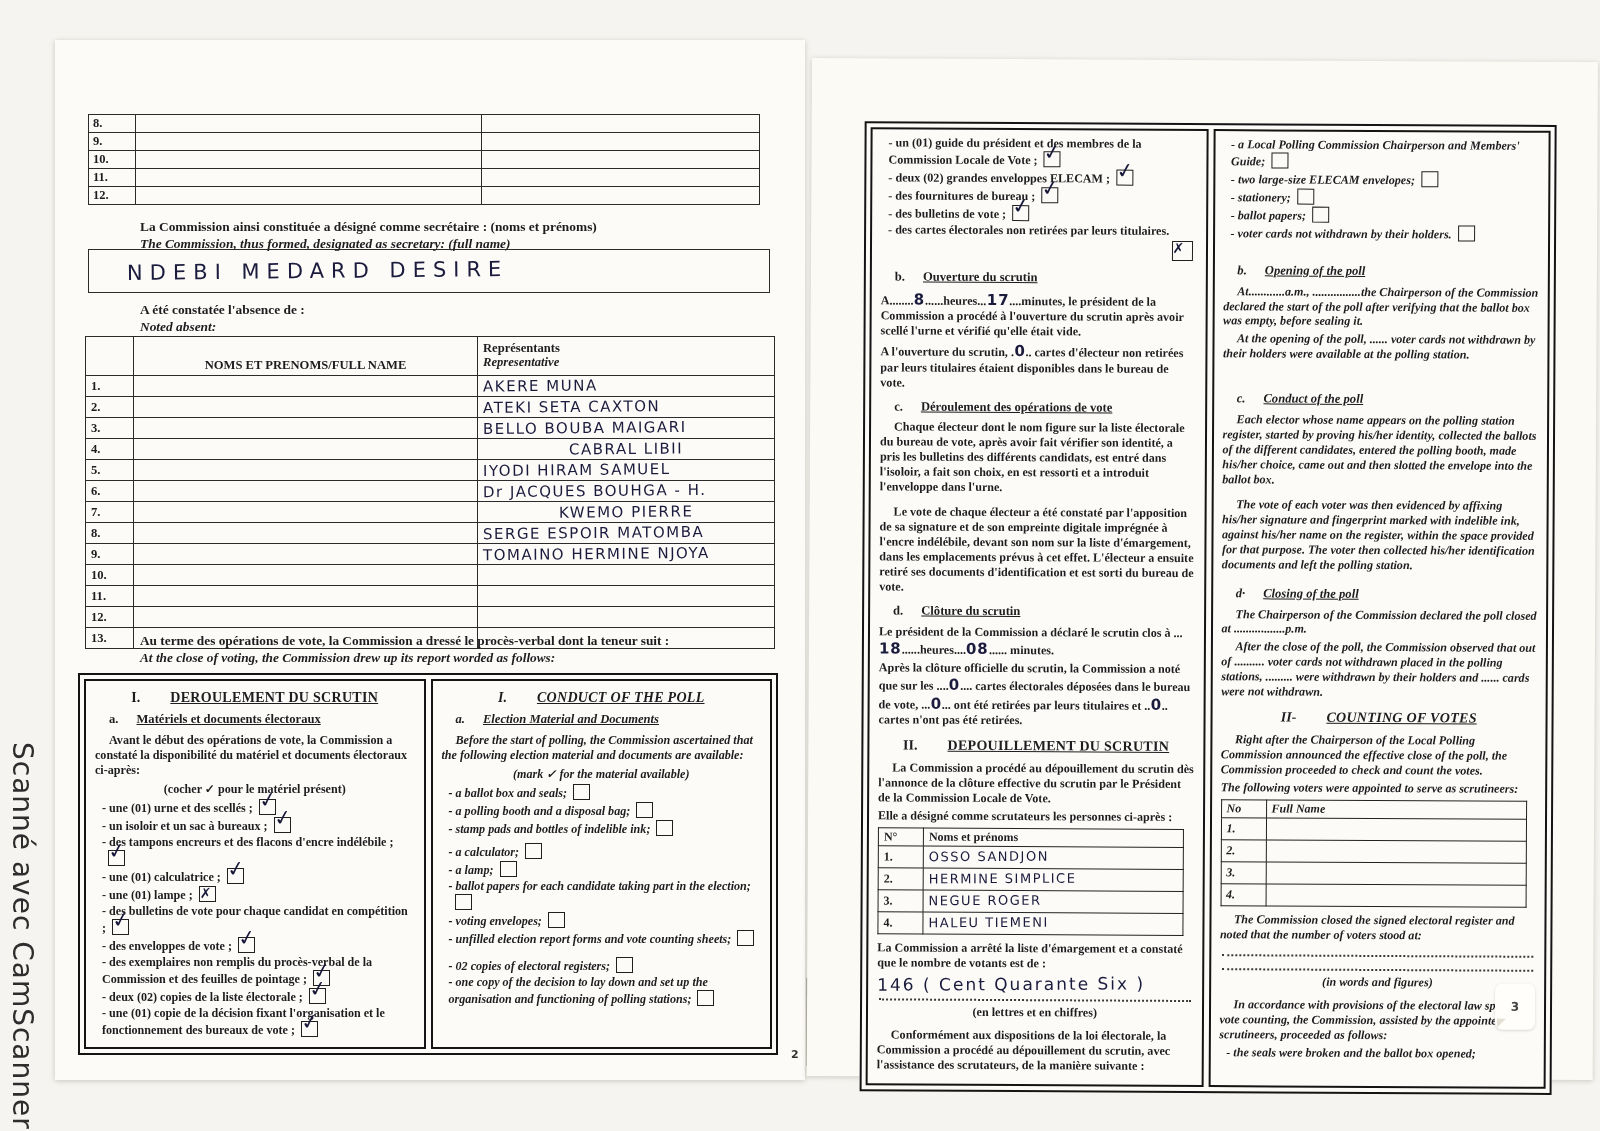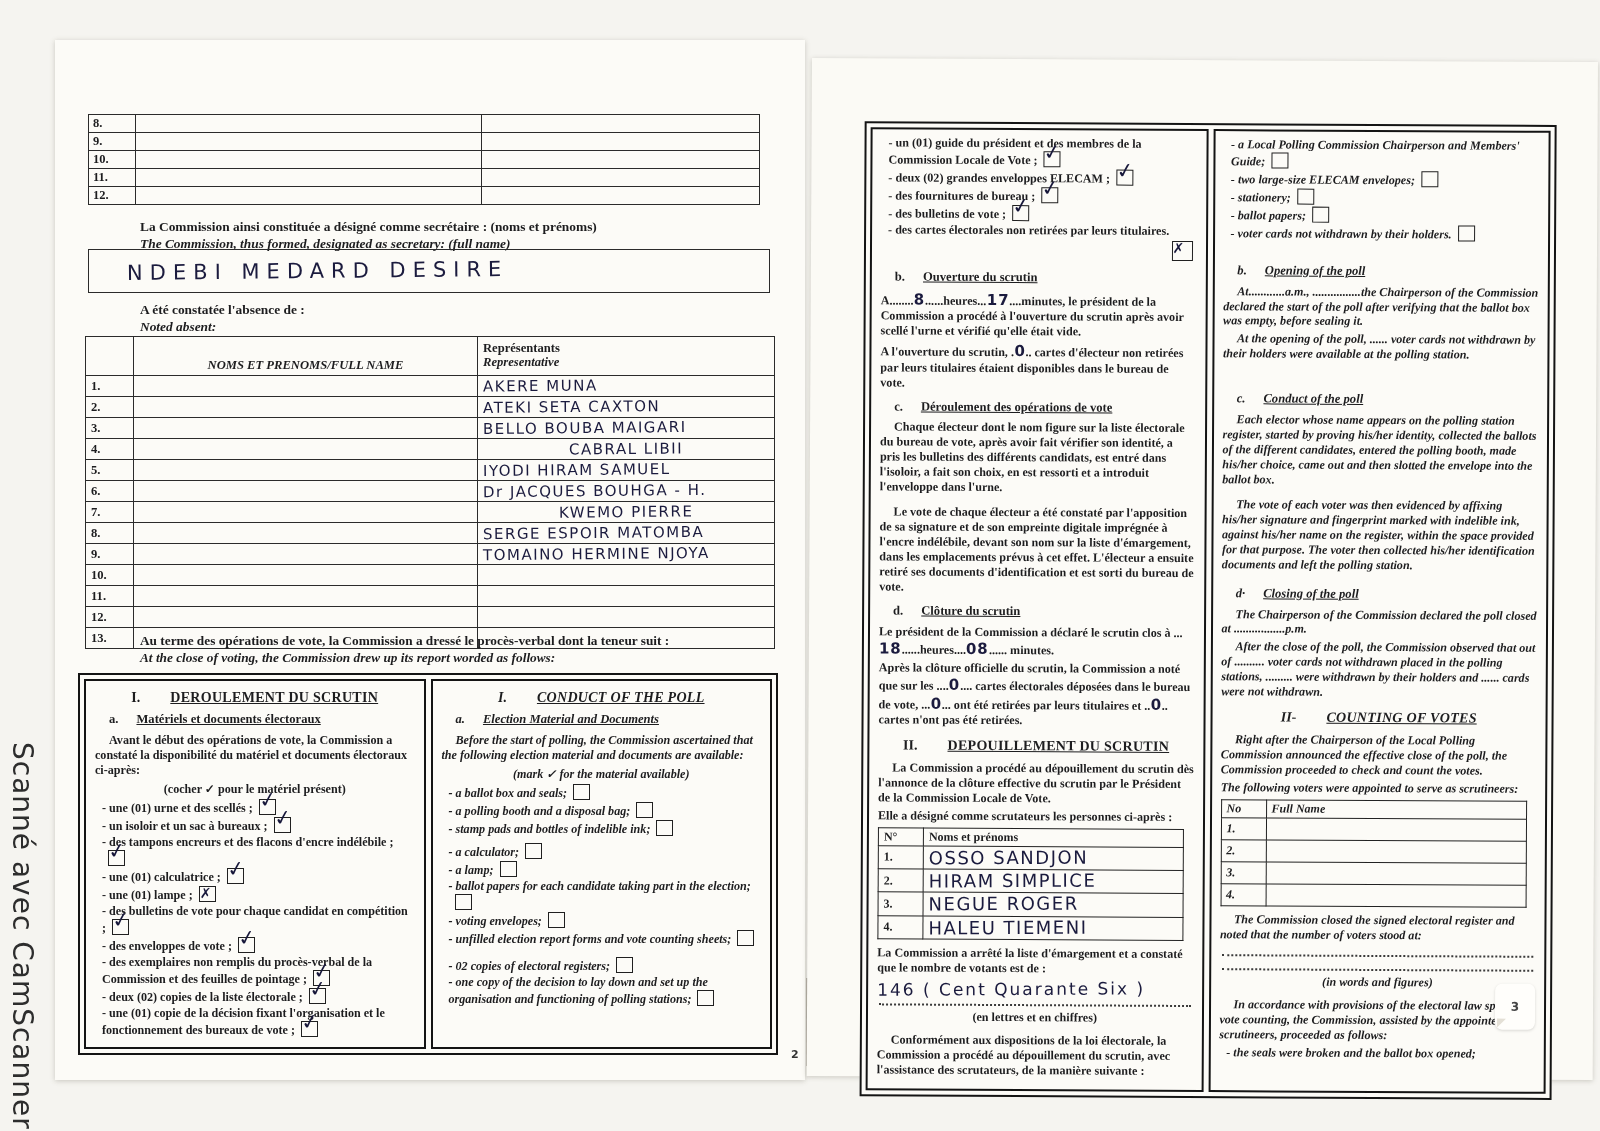--- a/index.html
+++ b/index.html
@@ -25,21 +25,21 @@
   .sec-label{position:absolute;left:85px;top:178px;font-size:13.4px;line-height:1.3;}
   .name-box{position:absolute;left:33px;top:209px;width:682px;height:44px;border:1.6px solid #2b2b2b;display:flex;align-items:center;padding-left:38px;box-sizing:border-box;}
   .hw-name{font-size:21px;letter-spacing:7px;}
   .absent-label{position:absolute;left:85px;top:261px;font-size:13.4px;line-height:1.3;}
 
   .absent-table{position:absolute;left:30px;top:296px;width:690px;}
   .absent-table th,.absent-table td{border:1.5px solid #2b2b2b;padding:0 5px;font-size:12.6px;}
   .absent-table th{height:36px;vertical-align:bottom;padding-bottom:2px;}
   .absent-table td{height:20px;}
   .absent-table .cnum{width:37px;font-weight:bold;}
-  .absent-table .cname{width:333px;font-style:italic;}
+  .absent-table .cname{width:333px;}
   .rep-head{text-align:left;vertical-align:middle !important;line-height:1.15;}
   .hw-rep{font-size:15px;letter-spacing:1.5px;white-space:nowrap;}
 
   .close-label{position:absolute;left:85px;top:592px;width:650px;font-size:13.3px;line-height:1.3;}
 
   
   .dbox{position:absolute;border:2.5px solid #141414;padding:4px;display:flex;gap:5px;background:#fcfbf7;box-sizing:border-box;}
   .dbox-left{left:23px;top:633px;width:700px;min-height:330px;}
   .dbox-right{left:53px;top:63px;width:692px;min-height:890px;}
   .col{border:2px solid #141414;flex:1 1 0;padding:5px 9px 8px;font-size:12.1px;line-height:1.24;box-sizing:border-box;}
@@ -60,21 +60,21 @@
   .sec{margin-top:9px;}
   .p{font-weight:bold;margin:3px 0;text-indent:14px;}
   .p.noind{text-indent:0;}
   .hwnum{font-size:15px;letter-spacing:1px;font-weight:bold;}
 
   .stbl{border-collapse:collapse;margin:4px 0 6px;width:97%;}
   .stbl th,.stbl td{border:1.5px solid #222;padding:0 5px;font-size:12px;text-align:left;}
   .stbl th{height:17px;font-weight:bold;}
   .stbl td{height:21px;}
   .stbl .cnum{width:34px;font-weight:bold;margin-left:16px;}
-  .hw-scrut{font-size:18px;letter-spacing:1.5px;white-space:nowrap;}
+  .hw-scrut{font-size:13px;letter-spacing:1.5px;white-space:nowrap;}
 
   .hwcount{margin-top:1px;}
   .hwcount .hw{font-size:17px;letter-spacing:2px;}
   .dotrule{border-bottom:2px dotted #3a3a3a;margin:2px 2px 4px;height:2px;}
 
   .pgnum{position:absolute;left:736px;top:1008px;font-family:"DejaVu Sans",sans-serif;font-size:11px;font-weight:bold;color:#333;}
   .pg3{position:absolute;left:688px;top:922px;width:40px;height:46px;background:#fffefb;border-radius:7px;box-shadow:0 1px 3px rgba(0,0,0,.15);display:flex;align-items:center;justify-content:center;font-weight:bold;font-size:12px;font-family:"DejaVu Sans",sans-serif;color:#444;}
   .pg3 .ear{position:absolute;left:2px;bottom:2px;width:0;height:0;border-left:9px solid #e4e0d6;border-top:9px solid transparent;transform:rotate(90deg);}
 </style>
 </head>
@@ -315,21 +315,21 @@
                 <tr>
                   <th class="cnum">N°</th>
                   <th>Noms et prénoms</th>
                 </tr>
             <tr>
                   <td class="cnum">1.</td>
                   <td><span class="hw hw-scrut">OSSO SANDJON</span></td>
                 </tr>
             <tr>
                   <td class="cnum">2.</td>
-                  <td><span class="hw hw-scrut">HIRAM SIMPLICE</span></td>
+                  <td><span class="hw hw-scrut">HERMINE SIMPLICE</span></td>
                 </tr>
             <tr>
                   <td class="cnum">3.</td>
                   <td><span class="hw hw-scrut">NEGUE ROGER</span></td>
                 </tr>
             <tr>
                   <td class="cnum">4.</td>
                   <td><span class="hw hw-scrut">HALEU TIEMENI</span></td>
                 </tr>
           </tbody>

